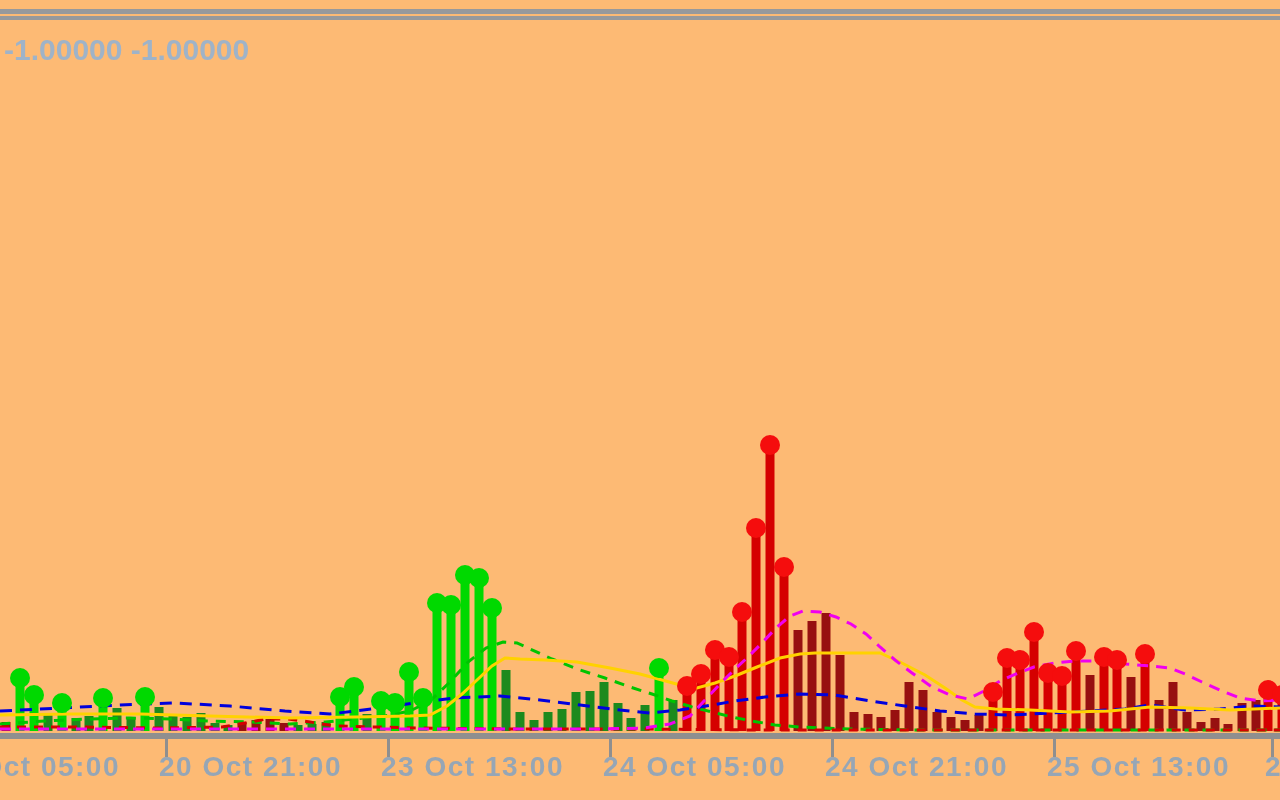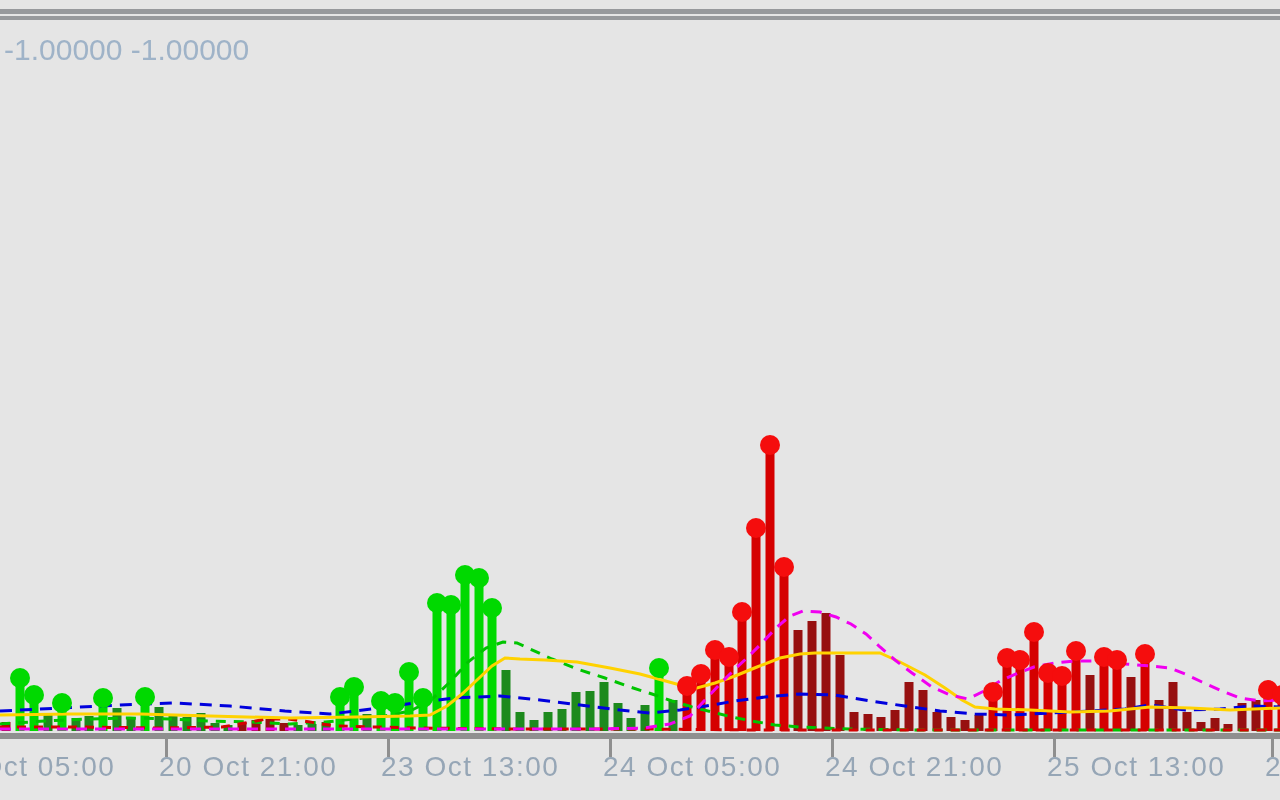--- a/index.html
+++ b/index.html
@@ -1,17 +1,17 @@
 <!DOCTYPE html>
 <html><head>
 <meta charset="utf-8">
 <style>
   html,body{margin:0;padding:0;background:#ffffff;}
-  .screen{position:relative;width:1280px;height:800px;background:#e5e5e5;overflow:hidden;
-          font-family:"Liberation Sans", sans-serif;}
+  .screen{position:relative;width:1280px;height:800px;background:#fdba74;overflow:hidden;
+          font-family:"Liberation Sans", sans-serif;font-weight:bold;}
   svg text{font-family:"Liberation Sans", sans-serif;}
   .axis-label{letter-spacing:1.5px;}
 </style>
 </head>
 <body>
 
 <div class="screen">
   <svg id="plot" width="1280" height="800" viewBox="0 0 1280 800">
 
     <rect x="0" y="9" width="1280" height="5" fill="#97999c"></rect>

